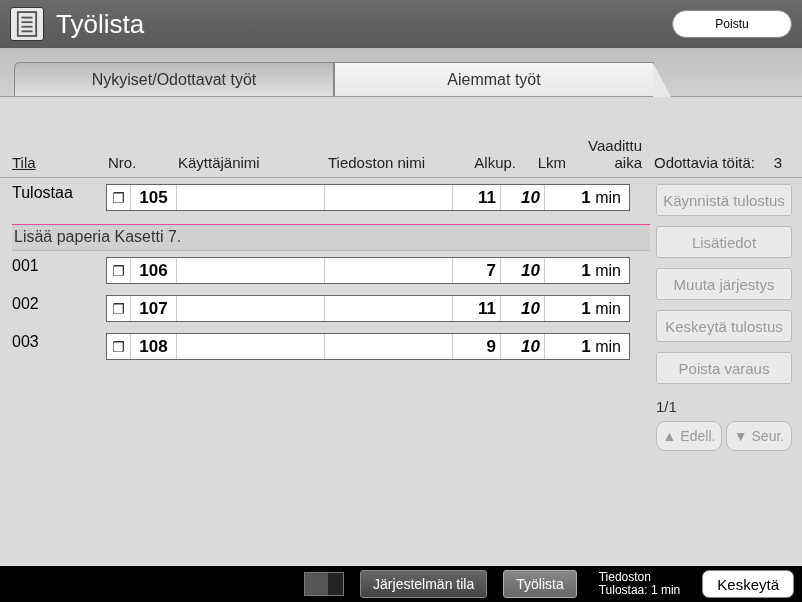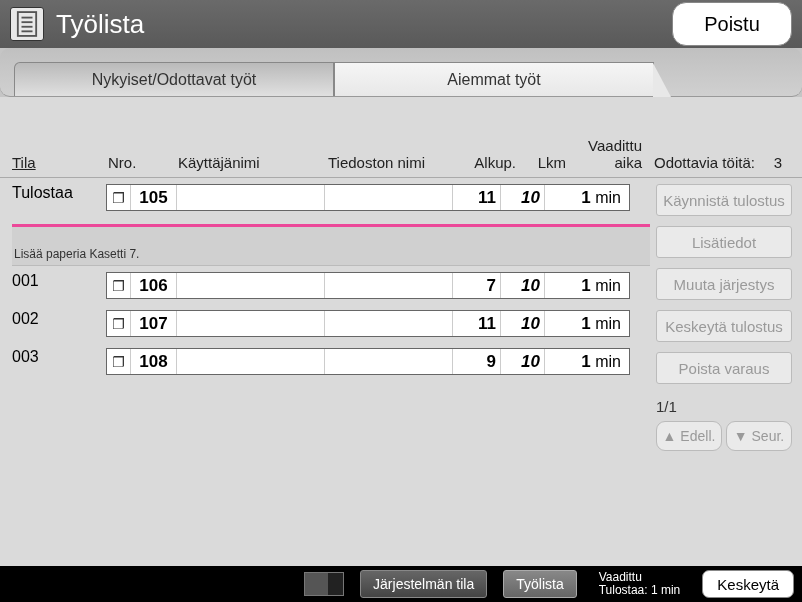--- a/index.html
+++ b/index.html
@@ -2,23 +2,23 @@
 <html><head>
 <meta charset="utf-8">
 <style>
 * { box-sizing: border-box; margin: 0; padding: 0; }
 body { width: 802px; height: 602px; font-family: Arial, sans-serif; background: #c5c5c5; overflow: hidden; }
 
 .titlebar { height: 48px; background: linear-gradient(to bottom, #6a6a6a, #595959); display: flex; align-items: center; padding: 0 10px; }
 .titlebar .app-icon { width: 34px; height: 34px; background: #e8e8e8; border: 1px solid #333; border-radius: 3px; display: flex; align-items: center; justify-content: center; margin-right: 12px; }
 .titlebar .app-icon svg { width: 22px; height: 26px; }
 .titlebar .title { color: #fff; font-size: 26px; font-weight: 300; flex: 1; }
-.titlebar .exit-btn { width: 120px; height: 44px; background: #fff; border: 1px solid #888; border-radius: 14px; font-size: 20px; cursor: pointer; }
+.titlebar .exit-btn { width: 120px; height: 28px; background: #fff; border: 1px solid #888; border-radius: 14px; font-size: 12px; cursor: pointer; }
 
-.tab-row { display: flex; padding: 14px 14px 0 14px; gap: 0; background: linear-gradient(to bottom, #c0c0c0, #d0d0d0); border-bottom: 1px solid #999; border-radius: 10px; }
+.tab-row { display: flex; padding: 14px 14px 0 14px; gap: 0; background: linear-gradient(to bottom, #c0c0c0, #d0d0d0); border-bottom: 1px solid #999; }
 .tab { flex: 0 0 320px; height: 34px; display: flex; align-items: center; justify-content: center; font-size: 16px; color: #333; position: relative; cursor: pointer; border: 1px solid #888; border-bottom: none; }
 .tab.active { background: linear-gradient(to bottom, #bababa, #e0e0e0); border-top-left-radius: 6px; }
 .tab.inactive { background: linear-gradient(to bottom, #f5f5f5, #e8e8e8); }
 .tab.inactive::after { content: ""; position: absolute; right: -18px; top: 0; width: 0; height: 0; border-left: 18px solid #e8e8e8; border-top: 34px solid transparent; }
 
 .content { background: #dadada; padding: 0; height: 500px; }
 
 .cols-header { display: flex; align-items: flex-end; padding: 40px 12px 6px 12px; font-size: 15px; color: #222; border-bottom: 1px solid #aaa; }
 .col-status { width: 96px; text-decoration: underline; }
 .col-nro { width: 70px; text-align: left; }
@@ -39,21 +39,21 @@
 .job-box { flex: 0 0 524px; height: 27px; background: #fff; border: 1px solid #666; display: flex; align-items: center; }
 .jb-icon { width: 24px; text-align: center; font-size: 14px; color: #333; border-right: 1px solid #ccc; height: 100%; display:flex;align-items:center;justify-content:center;}
 .jb-nro { width: 46px; text-align: center; font-weight: bold; font-size: 17px; border-right: 1px solid #ccc; height:100%;display:flex;align-items:center;justify-content:center;}
 .jb-user { width: 148px; border-right: 1px solid #ccc; height:100%;}
 .jb-file { width: 128px; border-right: 1px solid #ccc; height:100%;}
 .jb-alku { width: 48px; text-align: right; font-weight: bold; font-size: 17px; border-right: 1px solid #ccc; height:100%;display:flex;align-items:center;justify-content:flex-end;padding-right:4px;}
 .jb-lkm { width: 44px; text-align: right; font-weight: bold; font-size: 17px; border-right: 1px solid #ccc; height:100%;display:flex;align-items:center;justify-content:flex-end;padding-right:4px;font-style:italic;}
 .jb-time { flex: 1; text-align: right; font-size: 16px; padding-right: 8px;}
 .jb-time b{font-size:17px;}
 
-.msg-bar { margin: 8px 0 4px 0; padding: 20px 0 4px 2px; background: #d0d0d0; border-top: 3px solid #ec4899; border-bottom: 1px solid #bbb; font-size: 12px; color: #333; }
+.msg-bar { margin: 8px 0 4px 0; padding: 3px 0 4px 2px; background: #d0d0d0; border-top: 1px solid #ec4899; border-bottom: 1px solid #bbb; font-size: 16px; color: #333; }
 
 .side-btn { width: 100%; height: 32px; border: 1px solid #bbb; background: #eaeaea; color: #9a9a9a; font-size: 15px; margin-bottom: 10px; border-radius: 3px; }
 .pager { text-align: left; font-size: 15px; color: #333; margin-top: 4px; margin-bottom:6px;}
 .pager-row { display: flex; gap: 4px; }
 .pager-btn { flex: 1; height: 30px; border: 1px solid #bbb; background: #eaeaea; color: #9a9a9a; font-size: 14px; border-radius: 9px; }
 
 .footer { position: absolute; bottom: 0; left: 0; right: 0; height: 36px; background: #000; display: flex; align-items: center; padding: 0 8px; color: #fff; font-size: 13px; gap: 16px; }
 .footer .spacer { flex: 1; }
 .toner-icon { width: 40px; height: 24px; background: linear-gradient(to right,#555 0%,#555 60%,#222 60%,#222 100%); border: 1px solid #777; }
 .ftr-btn { height: 28px; padding: 0 12px; background: linear-gradient(to bottom,#666,#444); border: 1px solid #888; color: #fff; border-radius: 3px; font-size: 14px; cursor:pointer;}
@@ -170,17 +170,17 @@
     </div>
   </div>
 </div>
 
 <div class="footer">
   <div class="spacer"></div>
   <div class="toner-icon"></div>
   <button class="ftr-btn">Järjestelmän tila</button>
   <button class="ftr-btn act">Työlista</button>
   <div class="ftr-status">
-    <div>Vaadittu</div>
+    <div>Tiedoston</div>
     <div>Tulostaa: 1 min</div>
   </div>
   <button class="ftr-interrupt">Keskeytä</button>
 </div>
 
 </body></html>

